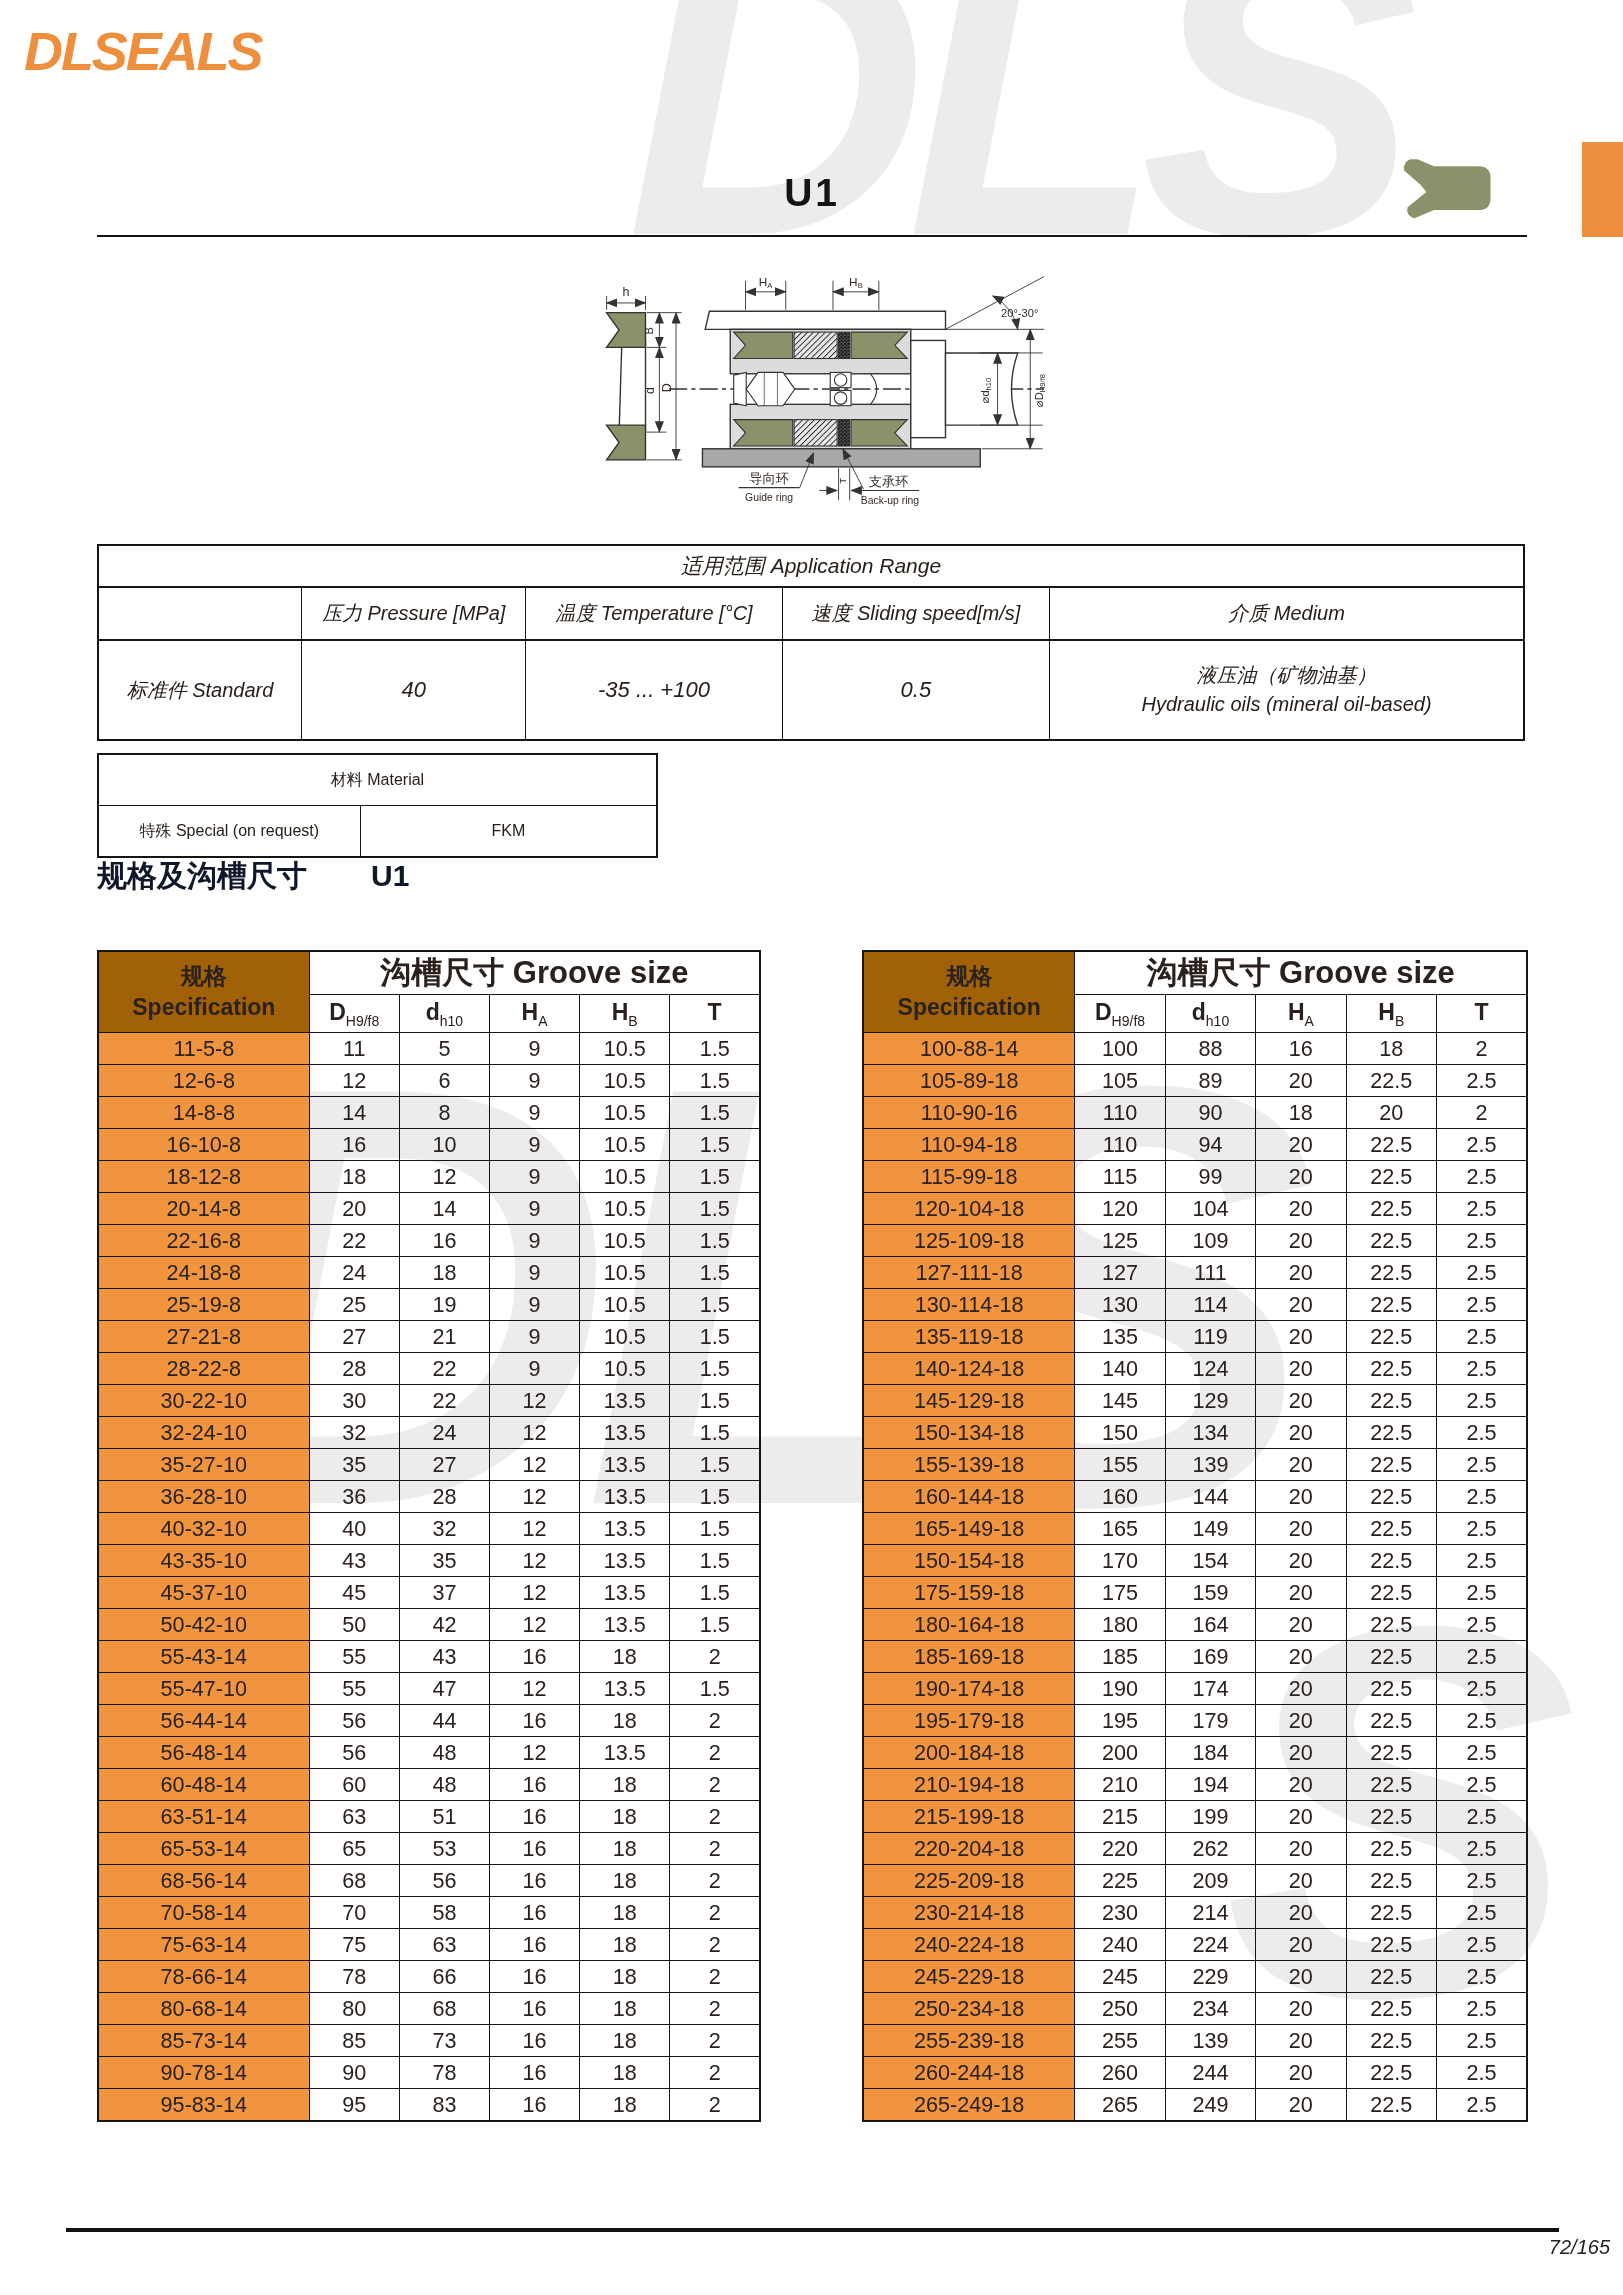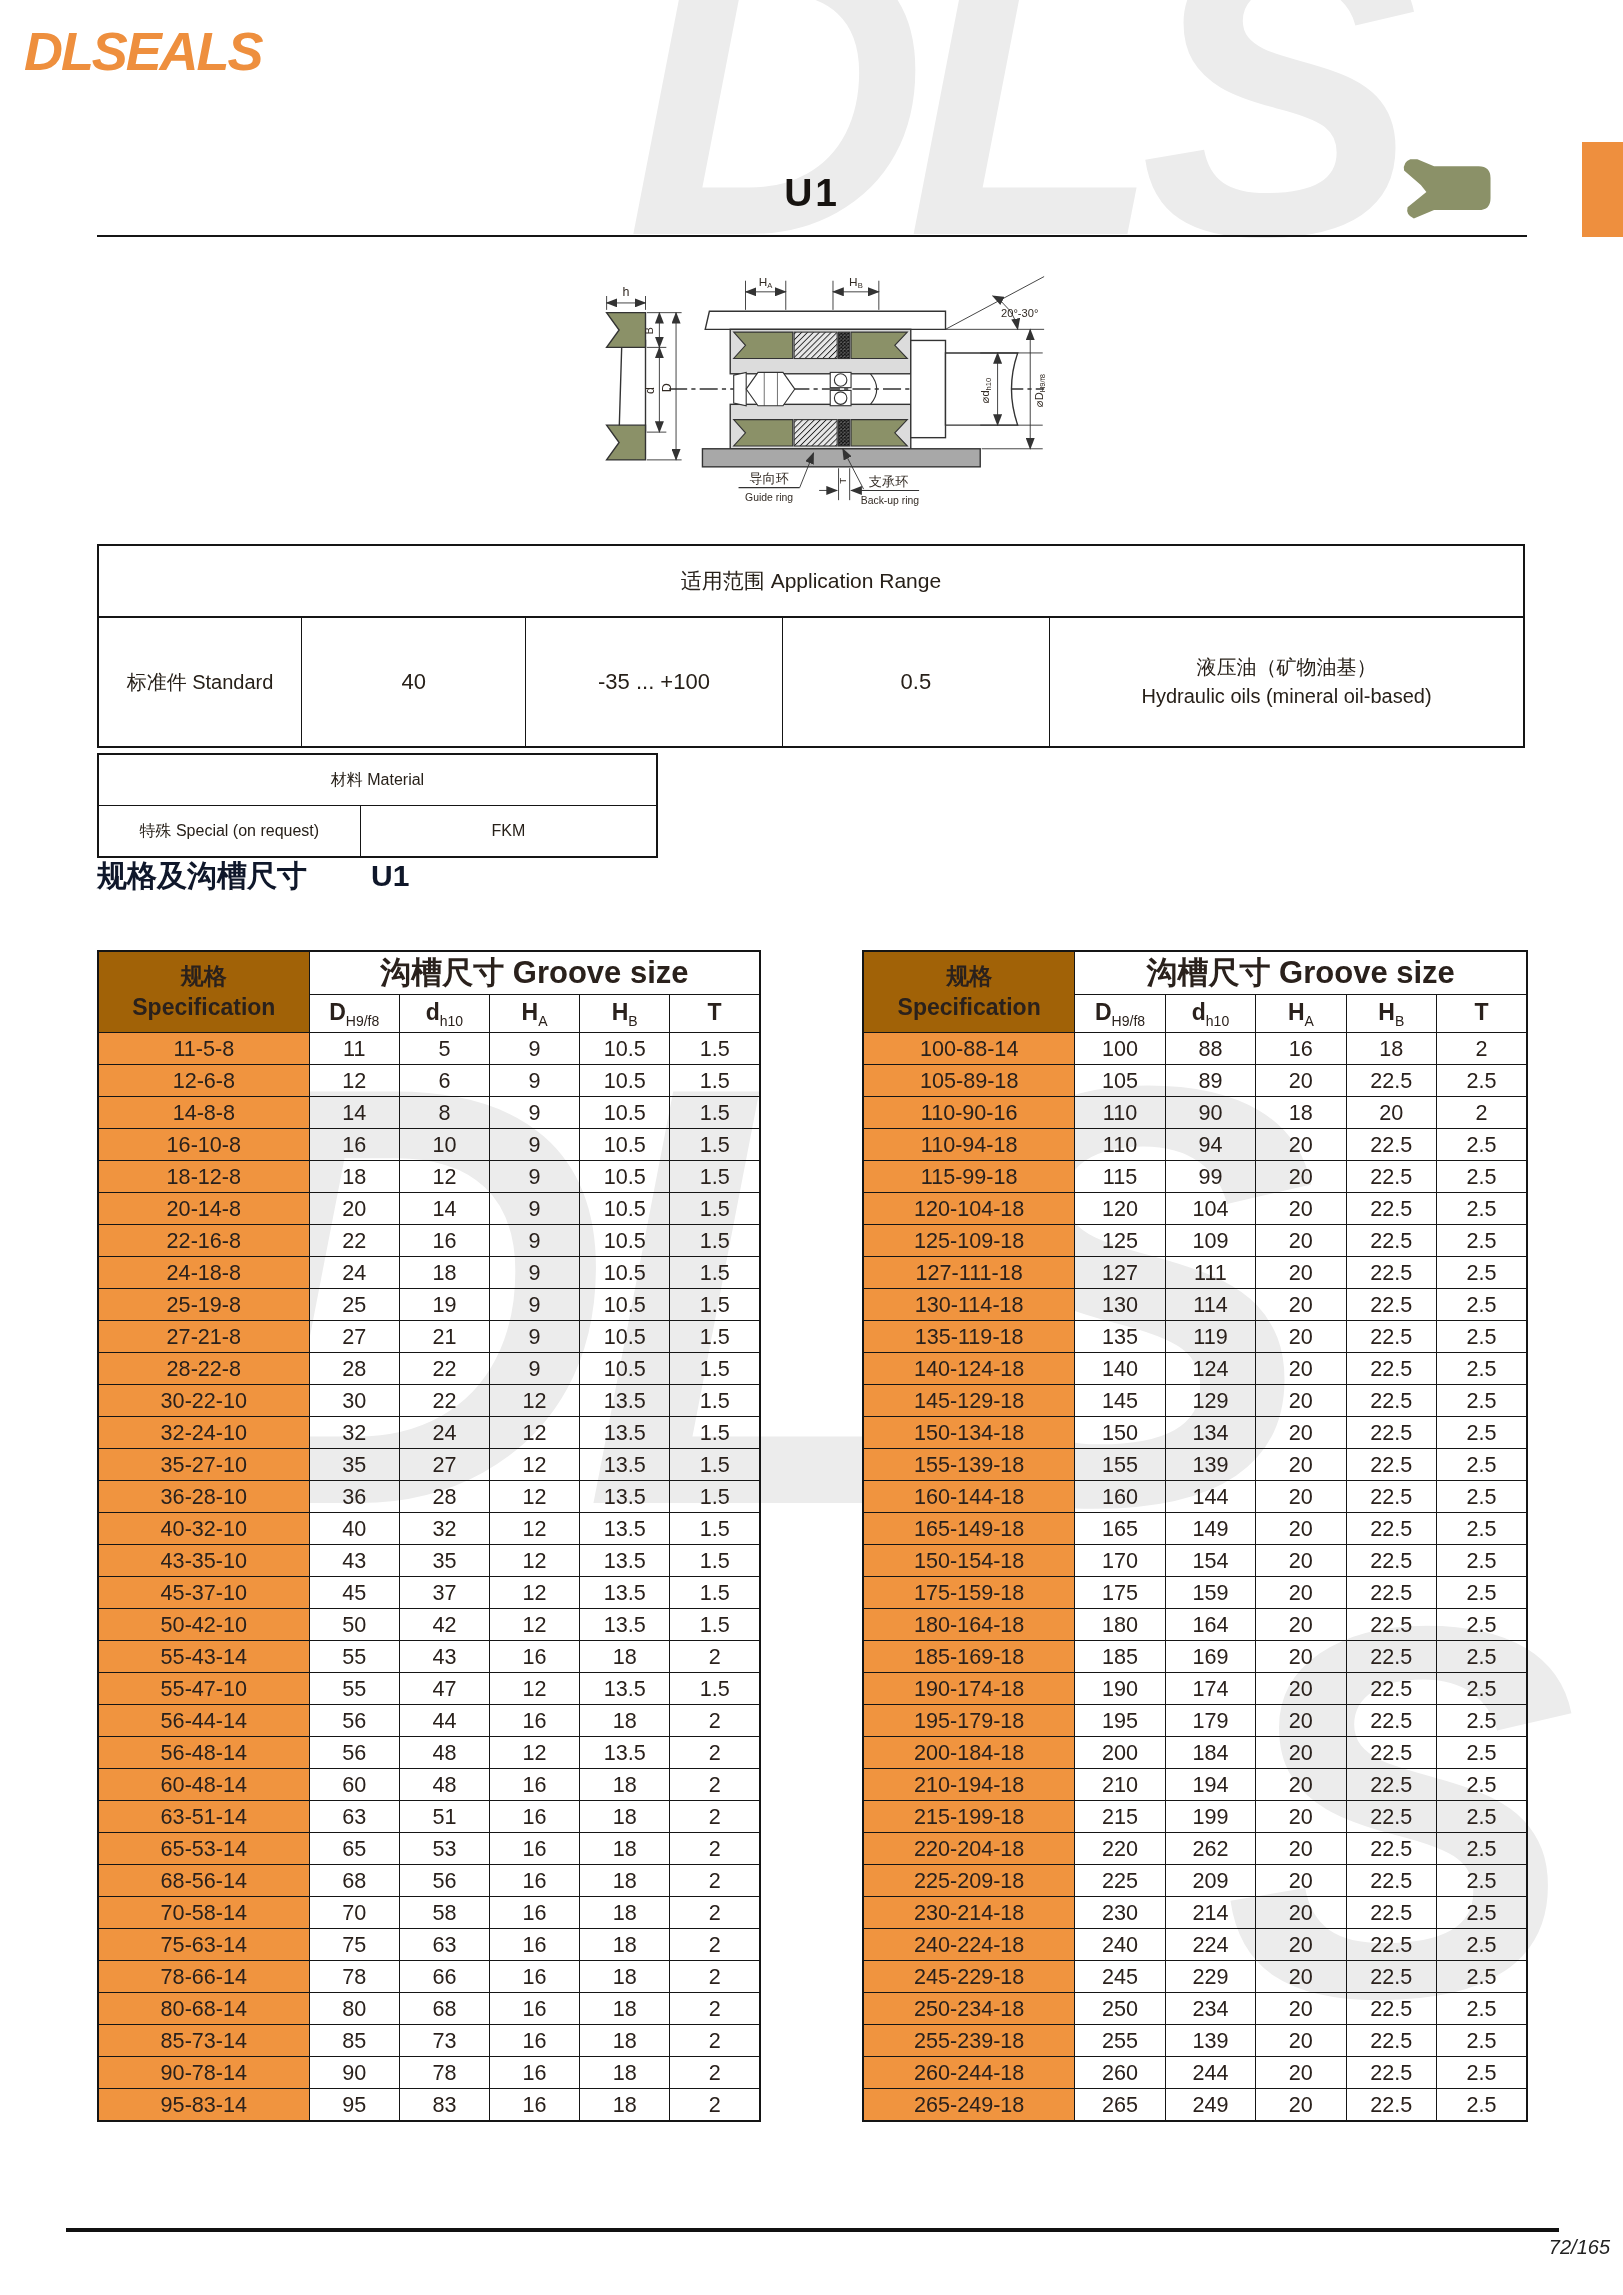--- a/index.html
+++ b/index.html
@@ -13,21 +13,21 @@
         letter-spacing:-2.1px;color:#ee8f3e;}
   .title{left:0;top:171px;width:1624px;text-align:center;font-size:39px;font-weight:bold;
          letter-spacing:2.8px;color:#171310;}
   .title-rule{left:97px;top:235px;width:1430px;height:2.1px;background:#151515;}
   .accent-bar{left:1582px;top:142px;width:42px;height:95px;background:#ee8f3e;}
   .seal-ico{left:1402px;top:157px;}
   
   table{border-collapse:collapse;table-layout:fixed;}
   .app{left:97px;top:544px;width:1428px;}
   .app th,.app td{border:1.4px solid #151515;text-align:center;vertical-align:middle;
-                  font-weight:normal;font-size:20px;padding:15px;background:transparent;}
+                  font-weight:normal;font-size:20px;padding:0;background:transparent;font-style:italic;}
   .app .t-row th{border-bottom:2.8px solid #151515;height:40px;font-size:21px;}
   .app .h-row th{height:51px;border-bottom:2.8px solid #151515;}
   .app .d-row td{height:98px;}
   .app{border:2.8px solid #151515;}
   .med div{line-height:1.45;}
   .mat{left:97px;top:753px;width:561px;}
   .mat{border:2.1px solid #151515;}
   .mat th,.mat td{border:1.4px solid #151515;text-align:center;vertical-align:middle;
                   font-weight:normal;font-size:16px;background:transparent;}
   .mat .t-row th{height:48px;}
@@ -201,20 +201,27 @@
         <col style="width:14.27%">
         <col style="width:15.73%">
         <col style="width:17.98%">
               <col style="width:18.75%">
         <col style="width:33.27%">
       </colgroup>
     <tbody>
         <tr class="t-row">
           <th colspan="5">适用范围 Application Range</th>
         </tr>
+    <tr class="h-row">
+      <th></th>
+      <th>压力 Pressure [MPa]</th>
+      <th>温度 Temperature [°C]</th>
+      <th>速度 Sliding speed[m/s]</th>
+      <th>介质 Medium</th>
+    </tr>
     <tr class="d-row">
       <td>标准件 Standard</td>
       <td style="font-size:22px">40</td>
       <td style="font-size:22px">-35 ... +100</td>
       <td style="font-size:22px">0.5</td>
       <td class="med">
         <div>液压油（矿物油基）</div>
         <div>Hydraulic oils (mineral oil-based)</div>
       </td>
     </tr>

